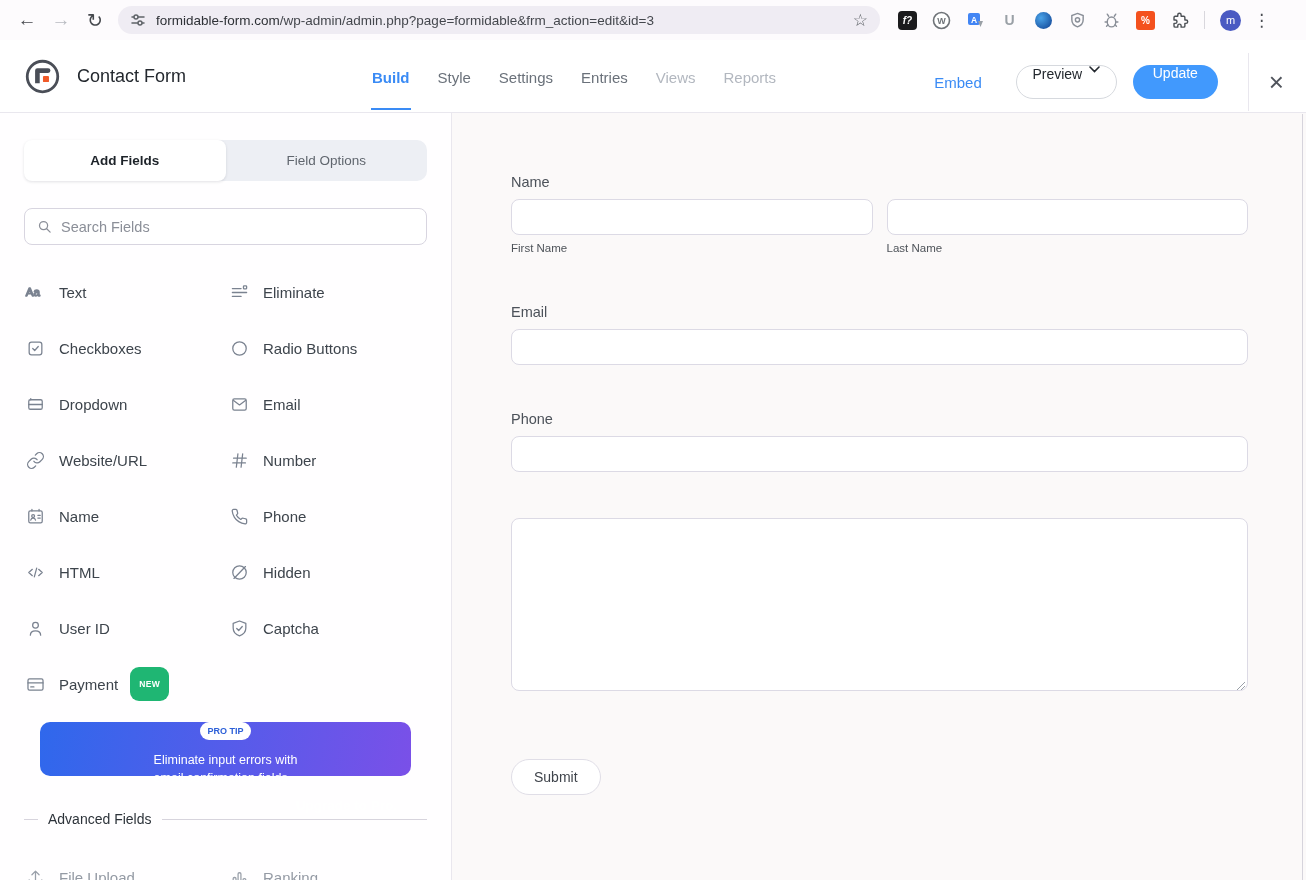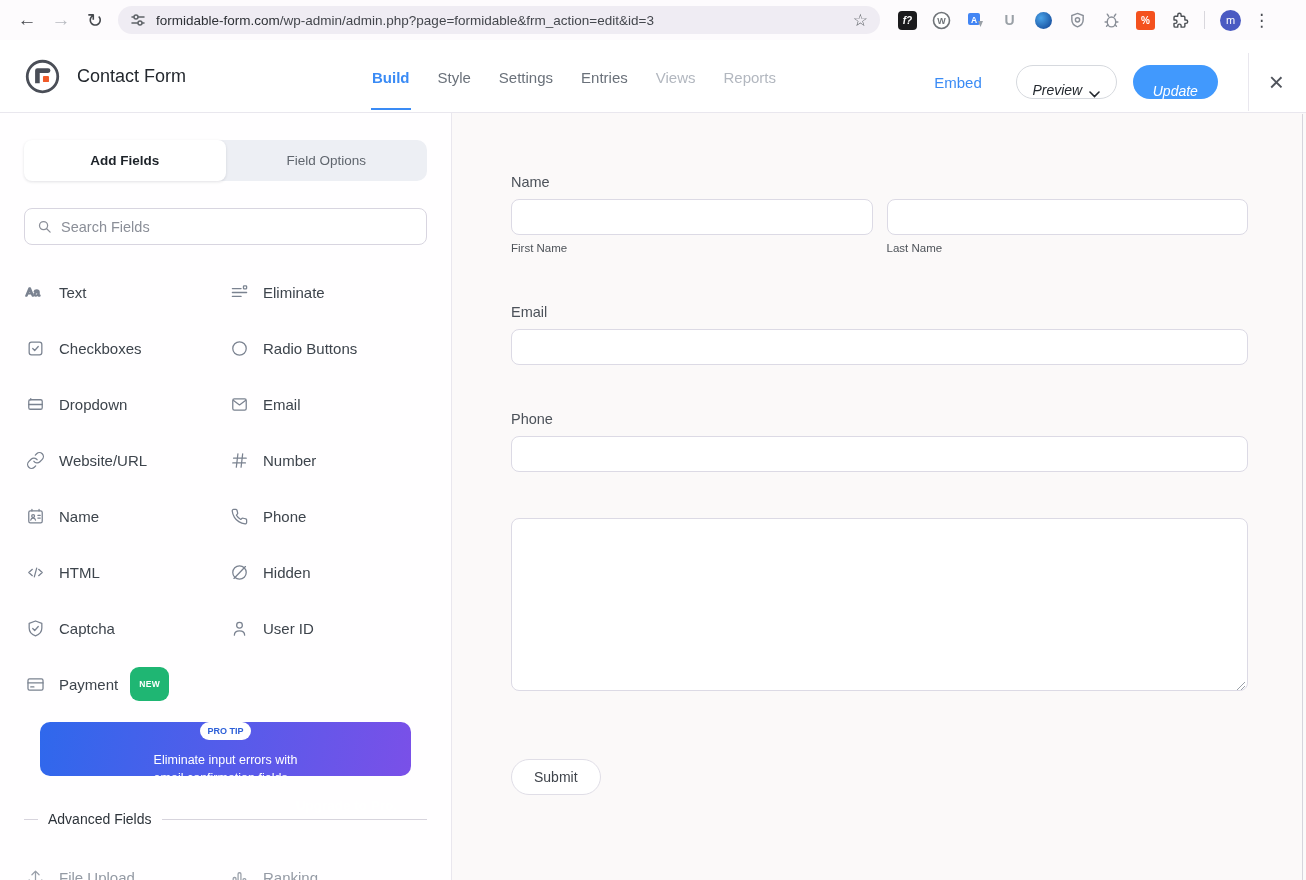--- a/index.html
+++ b/index.html
@@ -29,22 +29,22 @@
   .app-header { position:relative; height:73px; background:#fff; border-bottom:1px solid #e9e7ee;
     display:flex; align-items:center; padding:0 24px; }
   .logo { width:37px; height:37px; }
   .app-title { margin-left:16px; font-size:18px; color:#23282e; font-weight:500; }
   .hnav { position:absolute; left:371px; top:0; bottom:0; display:flex; align-items:center; gap:26px; }
   .htab { font-size:15px; color:#6a717a; padding:26px 1px 24px; cursor:pointer; }
   .htab.active { color:#3a8bf5; font-weight:600; border-bottom:2px solid #3a8bf5; padding-bottom:22px; }
   .htab.dim { color:#b2b7bf; }
   .hright { position:absolute; right:16px; top:12px; bottom:0; display:flex; align-items:center; }
   .embed-link { font-size:15px; color:#3a8bf5; margin-right:34px; }
-  .btn { height:34px; border-radius:17px; display:flex; align-items:flex-end; justify-content:center;
-    font-size:14px;font-style:italic; }
+  .btn { height:34px; border-radius:17px; display:flex; align-items:flex-start; justify-content:center;
+    font-size:14px; }
   .btn-preview { width:101px; background:#fff; border:1px solid #d6d9de; color:#23282e; gap:7px; }
   .btn-update { width:85px; background:#4199fd; color:#fff; border:none; margin-left:16px; font-weight:500; }
   .hdivider { width:1px; height:58px; background:#e9e7ee; margin:0 14px 0 30px; }
   .close-x { font-size:26px; color:#50545c; line-height:1; padding:0 6px; }
 
   
   .app-body { display:flex; height:767px; }
   .page-right-line { position:absolute; right:3px; top:114px; bottom:0; width:1px; background:#d6d4dc; }
 
   
@@ -314,34 +314,34 @@
               <svg width="19" height="19" viewBox="0 0 24 24">
                 <circle cx="12" cy="12" r="8.5"></circle>
                 <path d="M5 19.5L19.5 4.5"></path>
               </svg>
             </span>
           <span>Hidden</span>
         </div>
         <div class="fitem">
           <span class="fic">
               <svg width="19" height="19" viewBox="0 0 24 24">
+                <circle cx="12" cy="8" r="3.6"></circle>
+                <path d="M5.5 20.5c0-3.6 3-5.6 6.5-5.6s6.5 2 6.5 5.6"></path>
+              </svg>
+            </span>
+          <span>User ID</span>
+        </div>
+        <div class="fitem">
+          <span class="fic">
+              <svg width="19" height="19" viewBox="0 0 24 24">
                 <path d="M12 2.5l8 3v6c0 4.8-3.4 8.3-8 9.8-4.6-1.5-8-5-8-9.8v-6z"></path>
                 <path d="M8.5 12l2.5 2.5 4.5-5"></path>
               </svg>
             </span>
           <span>Captcha</span>
-        </div>
-        <div class="fitem">
-          <span class="fic">
-              <svg width="19" height="19" viewBox="0 0 24 24">
-                <circle cx="12" cy="8" r="3.6"></circle>
-                <path d="M5.5 20.5c0-3.6 3-5.6 6.5-5.6s6.5 2 6.5 5.6"></path>
-              </svg>
-            </span>
-          <span>User ID</span>
         </div>
         <div class="fitem">
           <span class="fic">
               <svg width="19" height="19" viewBox="0 0 24 24">
                 <rect x="2.5" y="5" width="19" height="14" rx="2"></rect>
                 <path d="M2.5 10h19M6 15h4"></path>
               </svg>
             </span>
           <span>Payment</span>
           <span class="new-badge">NEW</span>

